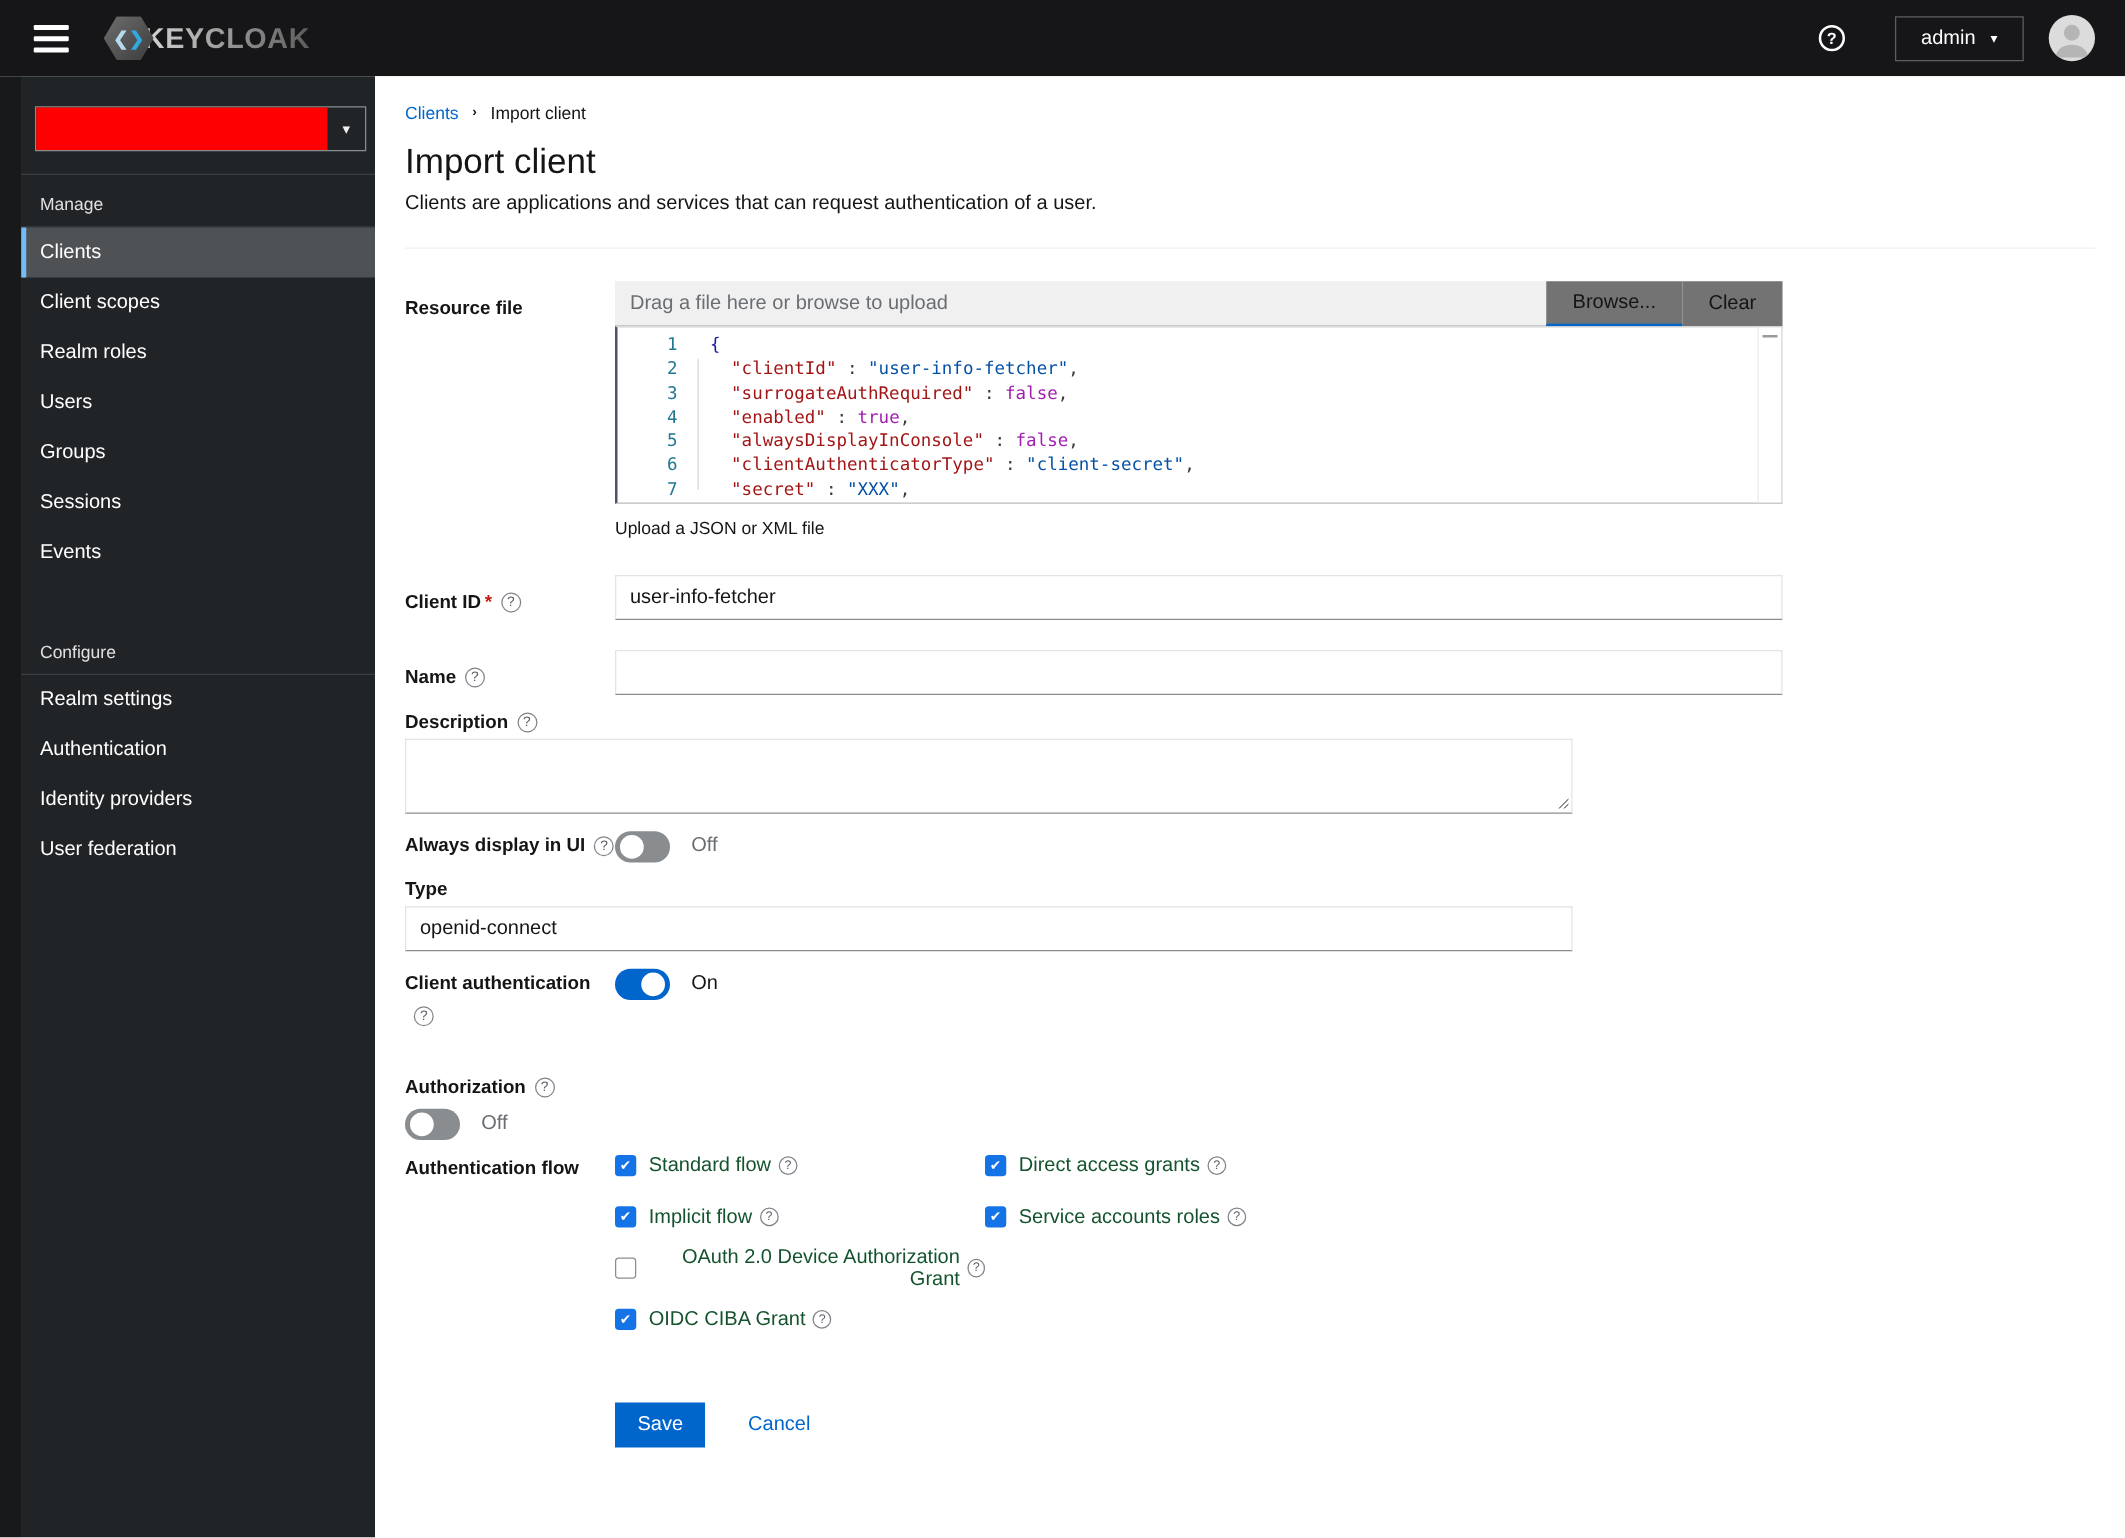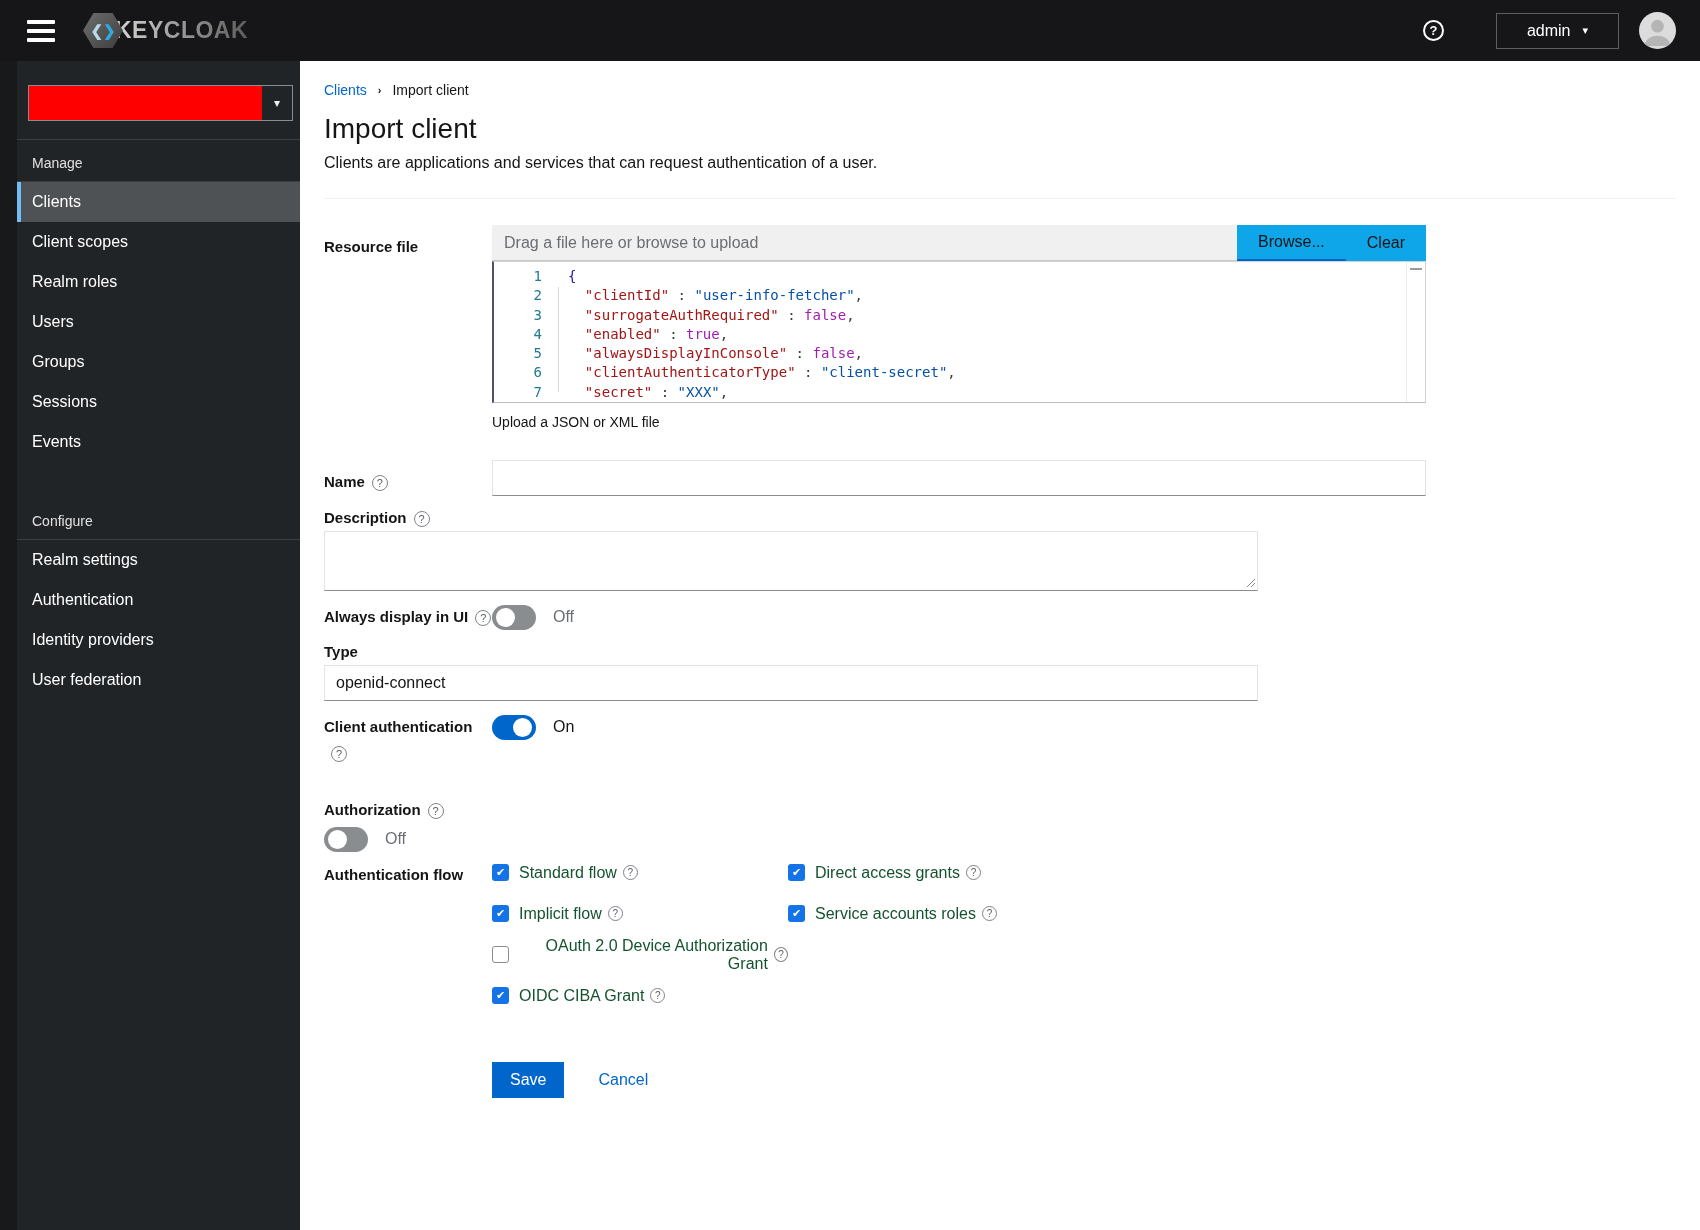--- a/index.html
+++ b/index.html
@@ -10,21 +10,21 @@
   .masthead { position:absolute; top:0; left:0; right:0; height:61px; background:#161618; display:flex; align-items:center; padding:0 24px 0 27px; }
   .hamburger { width:28px; height:22px; display:flex; flex-direction:column; justify-content:space-between; cursor:pointer; margin-right:28px; }
   .hamburger span { display:block; height:4px; background:#fff; border-radius:1px; }
   .brand { display:flex; align-items:center; gap:0; }
   .hex { width:40px; height:35px; clip-path:polygon(26% 0,74% 0,100% 50%,74% 100%,26% 100%,0 50%); background:linear-gradient(135deg,#6e6e6e,#3c3c3c); display:flex; align-items:center; justify-content:center; margin-right:-8px; }
   .hex .chev-l { color:#b7d9eb; font-weight:bold; font-size:15px; }
   .hex .chev-r { color:#2fa9e0; font-weight:bold; font-size:15px; }
   .brand-text { font-size:23px; font-weight:bold; letter-spacing:.5px; background:linear-gradient(90deg,#d6d6d6,#5c5c5c); -webkit-background-clip:text; background-clip:text; color:transparent; }
   .masthead-right { margin-left:auto; display:flex; align-items:center; }
   .help-circle-top { width:21px; height:21px; border:2px solid #fff; border-radius:50%; color:#fff; font-size:13px; font-weight:bold; display:flex; align-items:center; justify-content:center; cursor:pointer; }
-  .user-dd { margin-left:52px; border:1px solid #5c5f62; color:#fff; font-size:16px; padding:8px 30px; display:flex; align-items:center; gap:12px; cursor:pointer; }
+  .user-dd { margin-left:40px; border:1px solid #5c5f62; color:#fff; font-size:16px; padding:8px 20px; display:flex; align-items:center; gap:12px; cursor:pointer; }
   .user-dd .caret { font-size:11px; color:#fff; }
   .avatar { margin-left:20px; width:37px; height:37px; border-radius:50%; background:#dcdcdc; overflow:hidden; display:flex; align-items:center; justify-content:center; }
 
   
   .sidebar { position:absolute; top:61px; left:0; bottom:0; width:300px; background:linear-gradient(90deg,#17191b 0,#17191b 17px,#212427 17px); }
   .side-inner { margin-left:17px; }
   .realm-wrap { padding:24px 7px 18px 11px; border-bottom:1px solid #3c3f42; }
   .realm-box { height:36px; border:1px solid #8a8d90; display:flex; cursor:pointer; }
   .realm-mask { flex:1; background:#ff0000; }
   .realm-caret { width:30px; display:flex; align-items:center; justify-content:center; color:#f0f0f0; font-size:12px; }
@@ -50,21 +50,21 @@
   .form-row { display:flex; }
   .form-label { width:168px; flex:none; font-weight:bold; font-size:15px; color:#151515; padding-top:9px; line-height:26px; }
   .form-label.tight { padding-top:3px; }
   .form-control { width:934px; }
   .required { color:#c9190b; margin-left:3px; }
   .help-icon { width:16px; height:16px; border:1px solid #80838a; border-radius:50%; color:#5d6065; font-size:11px; font-weight:normal; display:inline-flex; align-items:center; justify-content:center; margin-left:7px; vertical-align:middle; cursor:pointer; background:#fff; }
 
   
   .upload-row { display:flex; height:36px; }
   .upload-input { flex:1; background:#f0f0f0; border-bottom:1px solid #c9c9c9; color:#6a6e73; font-size:16px; display:flex; align-items:center; padding:0 12px; cursor:pointer; }
-  .btn-ctrl { background:#0ea5e9; border:none; font-size:16px; color:#151515; padding:0 21px; cursor:pointer; font-family:inherit; }
+  .btn-ctrl { background:#737373; border:none; font-size:16px; color:#151515; padding:0 21px; cursor:pointer; font-family:inherit; }
   .btn-browse { border-bottom:2px solid #0066cc; }
   .editor { position:relative; height:142px; border:1px solid #d2d2d2; border-left:2px solid #50506e; border-bottom-color:#bcbcbc; padding-top:5px; font-family:"DejaVu Sans Mono", monospace; font-size:14px; line-height:19.3px; overflow:hidden; }
   .code-line { display:flex; white-space:pre; }
   .code-num { width:48px; text-align:right; color:#237893; flex:none; }
   .code-text { margin-left:26px; }
   .c-key { color:#a31515; }
   .c-str { color:#0451a5; }
   .c-bool { color:#a21caf; }
   .c-plain { color:#3b3b3b; }
   .c-brace { color:#1a1aa6; }
@@ -207,20 +207,28 @@
               <div class="code-line"><span class="code-num">6</span><span class="code-text"><span class="c-plain">  </span><span class="c-key">"clientAuthenticatorType"</span><span class="c-plain"> : </span><span class="c-str">"client-secret"</span><span class="c-plain">,</span></span></div>
               <div class="code-line"><span class="code-num">7</span><span class="code-text"><span class="c-plain">  </span><span class="c-key">"secret"</span><span class="c-plain"> : </span><span class="c-str">"XXX"</span><span class="c-plain">,</span></span></div>
             </div>
           <div class="indent-guide"></div>
           <div class="editor-scrollbar"></div>
         </div>
         <div class="upload-helper">Upload a JSON or XML file</div>
       </div>
     </div>
 
+    <div class="form-row mb24">
+      <div class="form-label">
+        <span>Client ID</span><span class="required">*</span><span class="help-icon">?</span>
+      </div>
+      <div class="form-control">
+        <input class="text-input" value="user-info-fetcher" style="">
+      </div>
+    </div>
 
     <div class="form-row mb25">
       <div class="form-label">
         <span>Name</span><span class="help-icon">?</span>
       </div>
       <div class="form-control">
         <input class="text-input" value="" style="">
       </div>
     </div>
 

